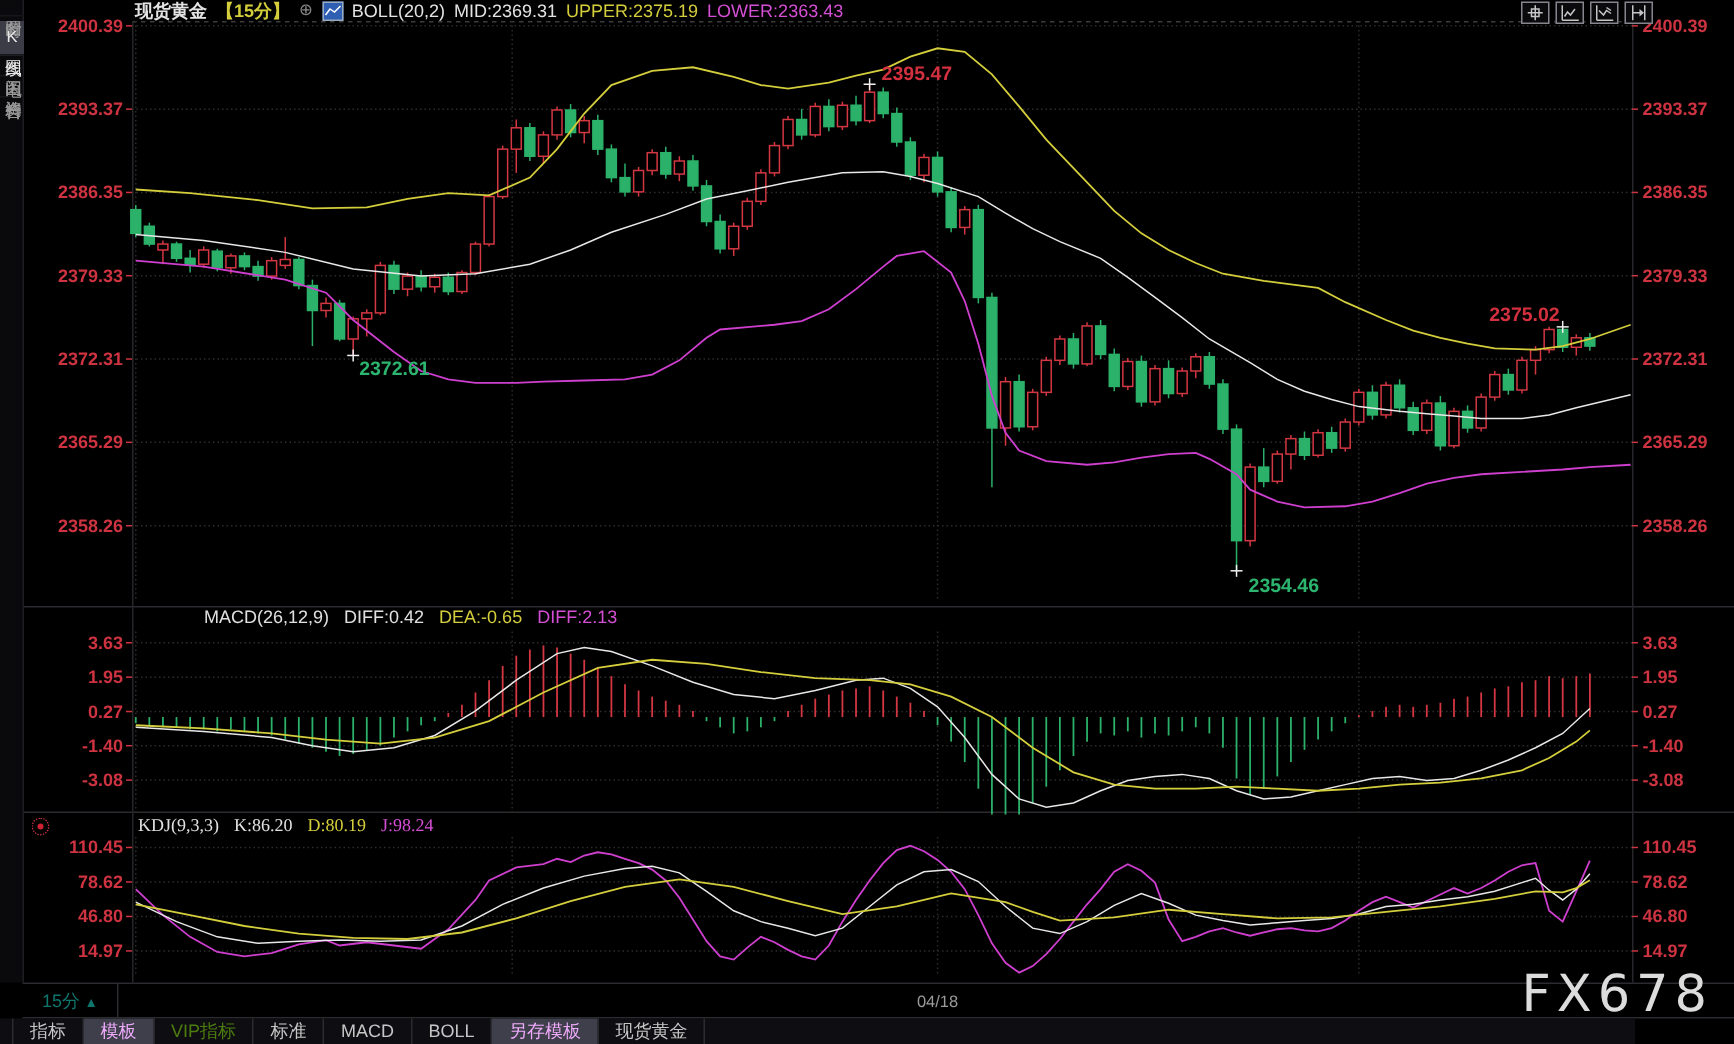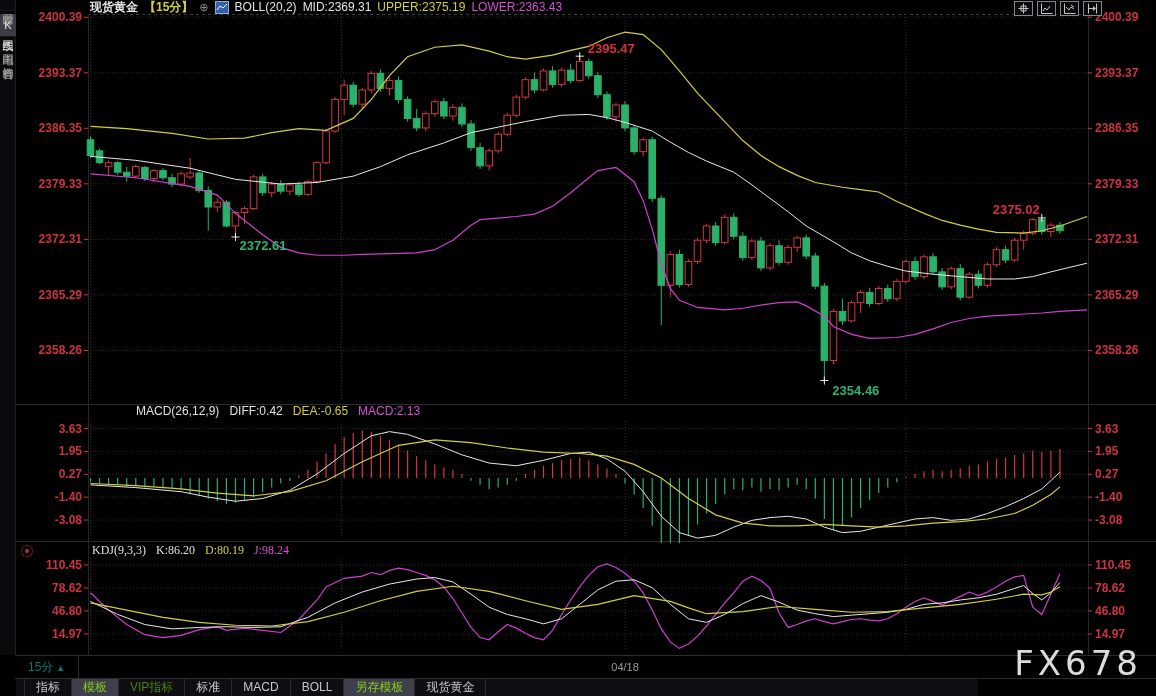--- a/index.html
+++ b/index.html
@@ -34,25 +34,25 @@
   .kdj-header{top:543px;font-family:Liberation Serif, serif;}
   .kdj-dot{position:absolute;left:21px;top:545px;width:10px;height:10px;border:1px dotted #cc3344;
            border-radius:50%;z-index:6;display:flex;align-items:center;justify-content:center;}
   .kdj-dot i{width:4px;height:4px;background:#cc2233;border-radius:50%;}
 
   
   .period{position:absolute;left:28px;top:659px;font-size:12px;font-weight:normal;color:#0f766e;z-index:6;cursor:pointer;}
   .period .tri{font-size:9px;margin-left:3px;}
 
   
-  .tabbar{position:absolute;left:16px;top:679px;width:962px;height:17px;background:#0e0e12;display:flex;
+  .tabbar{position:absolute;left:0;top:679px;width:1090px;height:17px;background:#0e0e12;display:flex;
           align-items:flex-end;font-size:12px;color:#c6c6c6;z-index:6;padding-left:8px;box-sizing:border-box;}
   .tab{padding:0 11px;line-height:17px;border-right:1px solid #2a2a30;cursor:pointer;white-space:nowrap;}
   .tab:first-child{border-left:1px solid #2a2a30;}
-  .tab.active{background:#3f3f4c;color:#84cc16;}
+  .tab.active{background:#3f3f4c;color:#f0abfc;}
   .tab.vip{color:#4d7c0f;}
 
   .watermark{position:absolute;right:14px;top:643px;font-size:34px;color:#dcdcdc;letter-spacing:4px;
              z-index:7;font-family:"DejaVu Sans",sans-serif;margin-left:36px;}
 
   svg.chart{position:absolute;left:0;top:0;z-index:2;}
 </style>
 </head>
 <body>
 
@@ -574,21 +574,21 @@
           <path d="M2.5,0.5 v10 M10.5,0.5 v10 M3,5.5 h6" fill="none" stroke="#c5c5c5" stroke-width="1"></path>
           <path d="M7,3 l3,2.5 -3,2.5 z" fill="#c5c5c5"></path>
         </svg>
     </span>
   </div>
 
   <div class="ind-header macd-header">
     <span>MACD(26,12,9)</span>
     <span>DIFF:0.42</span>
     <span class="yellow">DEA:-0.65</span>
-    <span class="magenta">MACD:2.13</span>
+    <span class="magenta">DIFF:2.13</span>
   </div>
 
   <div class="kdj-dot">
       <i></i>
     </div>
   <div class="ind-header kdj-header">
     <span>KDJ(9,3,3)</span>
     <span>K:86.20</span>
     <span class="yellow">D:80.19</span>
     <span class="magenta">J:98.24</span>

